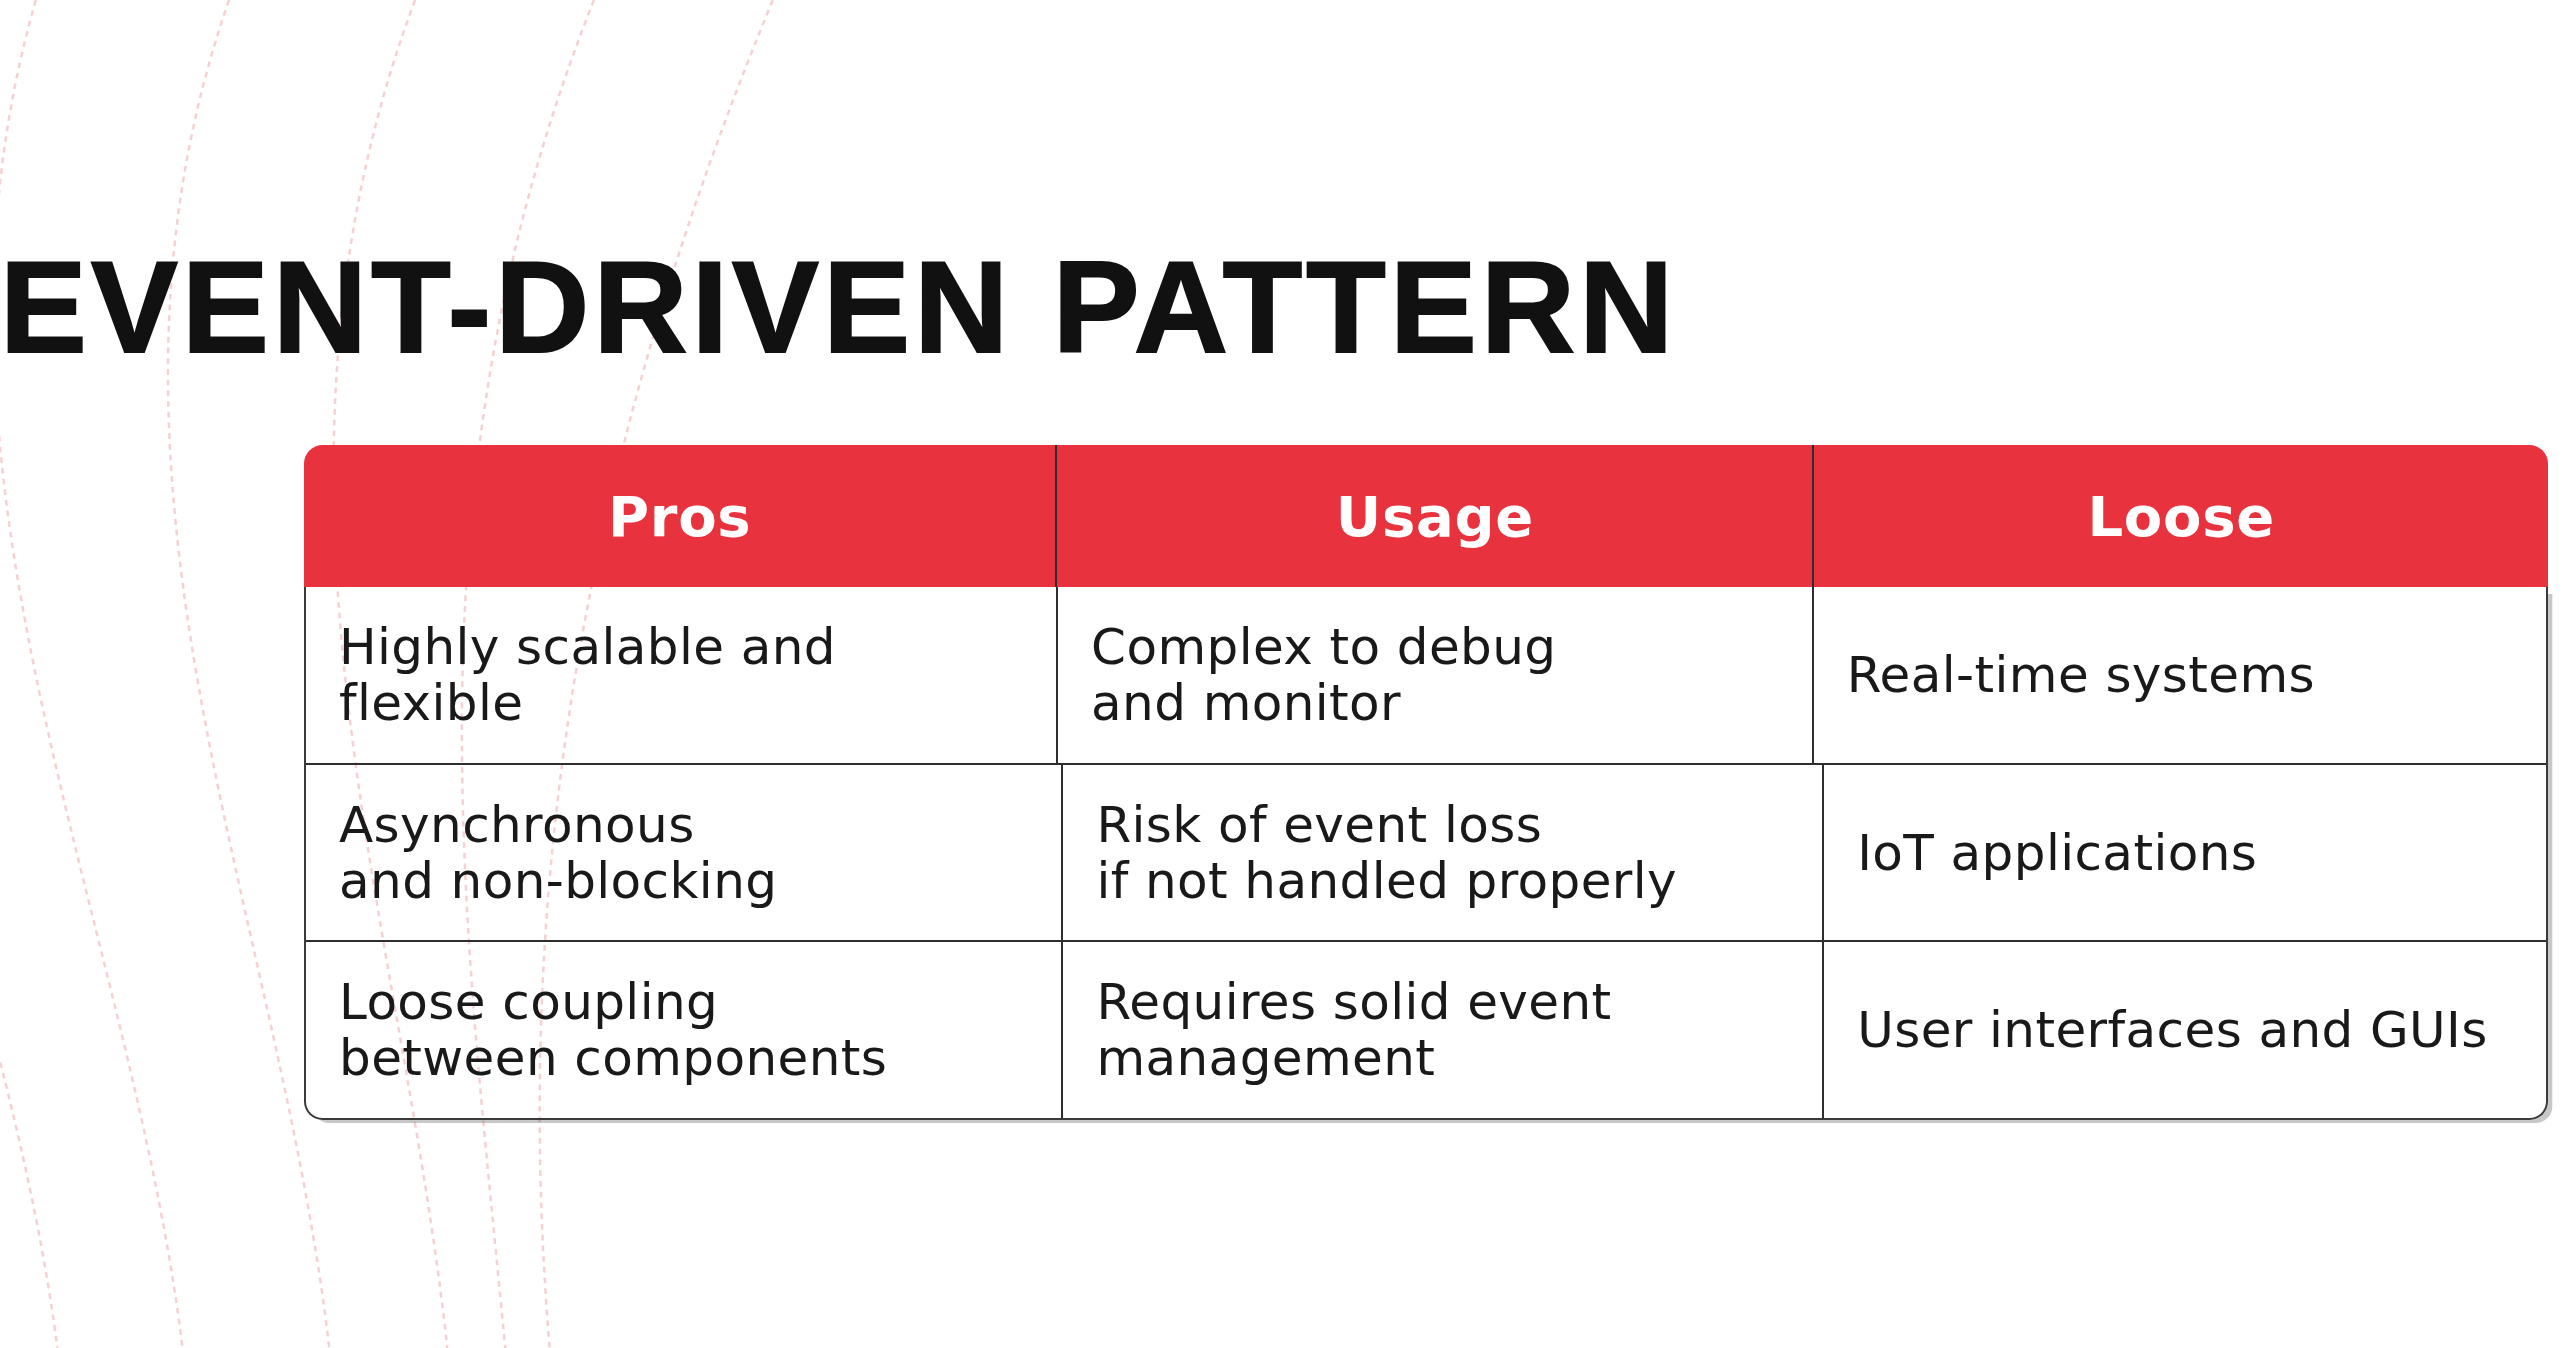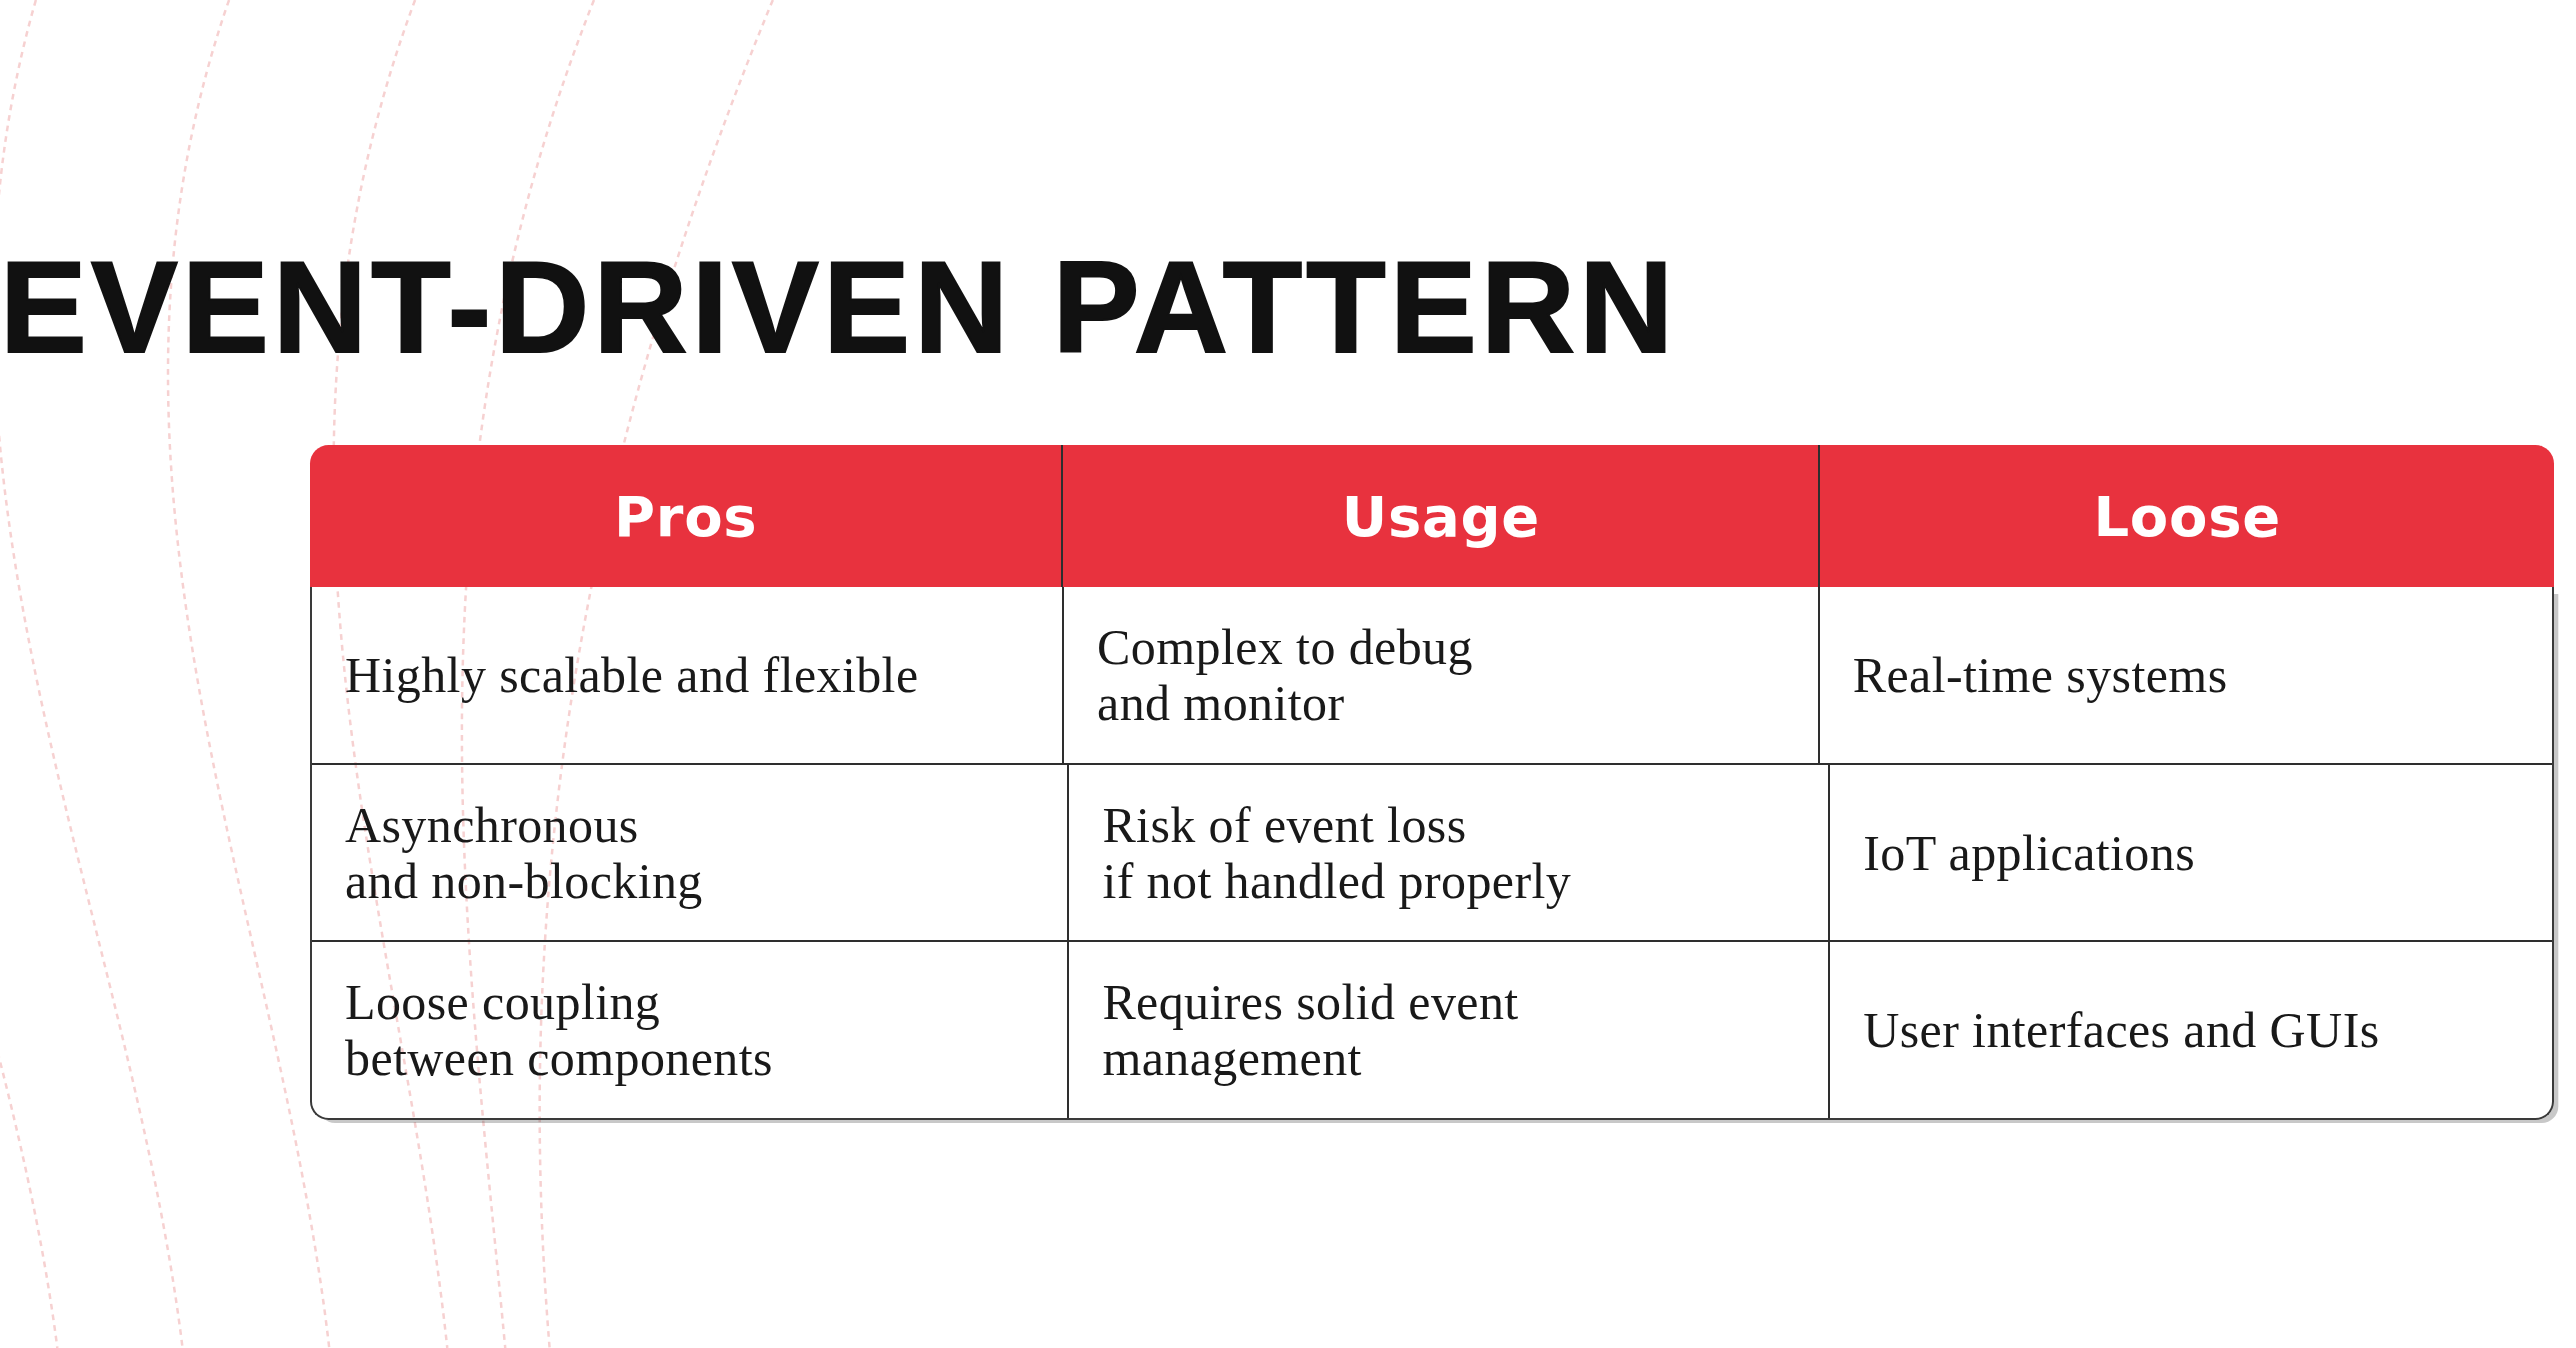--- a/index.html
+++ b/index.html
@@ -37,21 +37,21 @@
     letter-spacing: 4.3px;
     color: #111111;
     -webkit-text-stroke: 2.1px #111111;
     white-space: nowrap;
   }
 
   
   .table-wrap {
     position: absolute;
     z-index: 1;
-    left: 278px;
+    left: 272px;
     top: 445px;
     width: 2244px;
     height: 675px;
     padding-left: 32px;
   }
   .thead {
     display: grid;
     grid-template-columns: 949fr 956fr 929fr;
     height: 142px;
     background: #E8323E;
@@ -73,21 +73,20 @@
   .tbody {
     box-sizing: border-box;
     height: 533px;
     border: 2.1px solid #3A3A3A;
     border-top: none;
     border-radius: 0 0 18.6px 18.6px;
     display: flex;
     flex-direction: column;
     background: transparent;
     box-shadow: 6.4px 5px 0 -2.1px rgba(58,58,58,0.28);
-    font-family: Liberation Serif, serif;
   }
   .tr {
     flex: 1 1 0;
     display: grid;
     grid-template-columns: 949fr 956fr 929fr;
   }
   .tr + .tr {
     border-top: 2.1px solid #2E2E2E;
     gap: 16px;
   }

